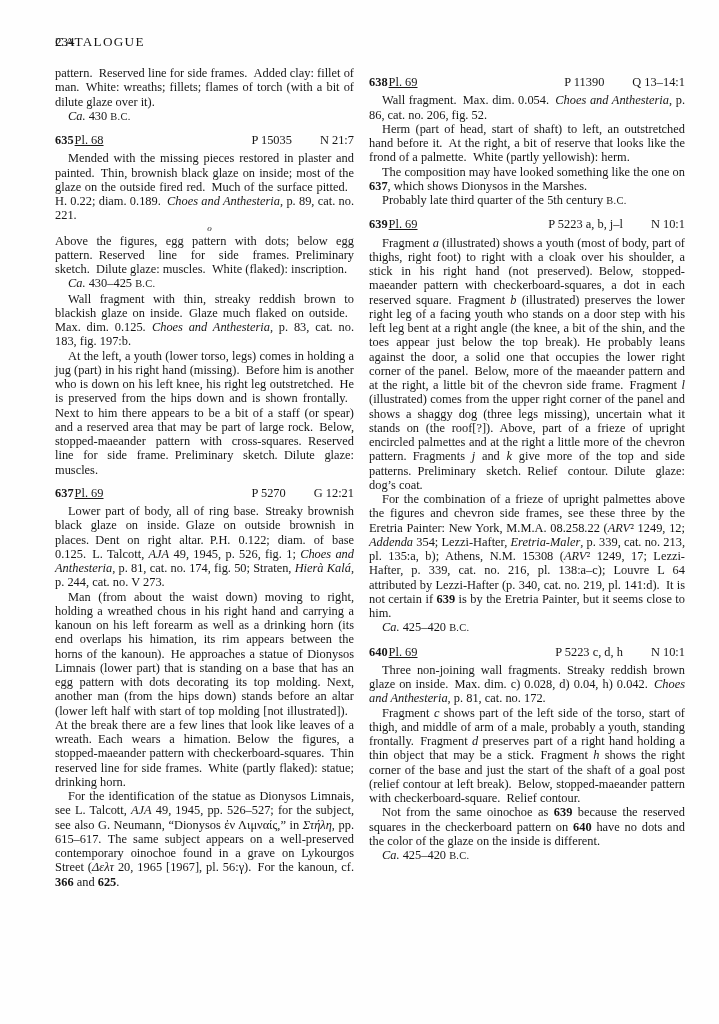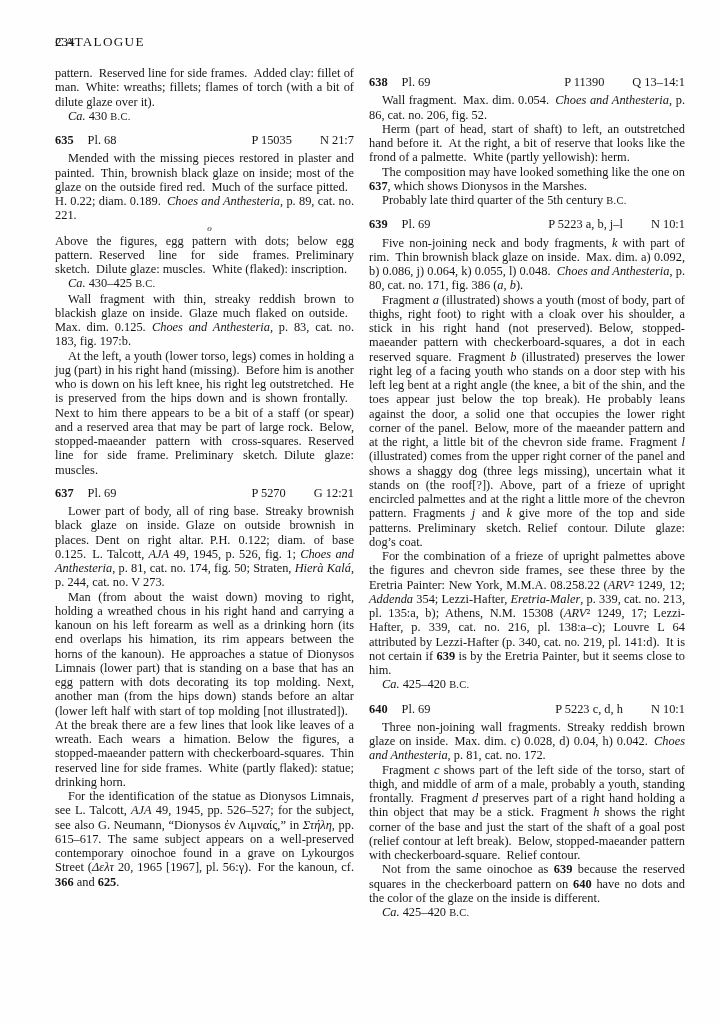--- a/index.html
+++ b/index.html
@@ -51,21 +51,21 @@
     text-indent: 13px;
   }
   .para.noindent { text-indent: 0; }
   .entry-header {
     display: flex;
     align-items: flex-end;
     margin: 9px 0 4px 0;
     white-space: nowrap;
   }
   .e-num   { font-weight: bold; }
-  .e-plate { margin-left: 14px; }
+  .e-plate { margin-left: 1px; text-decoration: underline; }
   .e-inv   { margin-left: auto; }
   .e-grid  { margin-left: 28px; }
   .inscription {
     text-align: center;
     margin: 1px 0 1px 0;
     font-style: italic;
   }
   .insc-above {
     display: block;
     font-size: 9px;
@@ -126,21 +126,20 @@
         <p class="para">Wall fragment. Max. dim. 0.054. <i>Choes and Anthesteria</i>, p. 86, cat. no. 206, fig. 52.</p>
         <p class="para">Herm (part of head, start of shaft) to left, an outstretched hand before it. At the right, a bit of reserve that looks like the frond of a palmette. White (partly yellowish): herm.</p>
         <p class="para">The composition may have looked something like the one on <b>637</b>, which shows Dionysos in the Marshes.</p>
         <p class="para">Probably late third quarter of the 5th century <span class="sc">B.C.</span></p>
         <div class="entry-header">
           <span class="e-num">639</span>
           <span class="e-plate">Pl. 69</span>
           <span class="e-inv">P 5223 a, b, j–l</span>
           <span class="e-grid">N 10:1</span>
         </div>
-        <p class="para">Five non-joining neck and body fragments, <i>k</i> with part of rim. Thin brownish black glaze on inside. Max. dim. a) 0.092, b) 0.086, j) 0.064, k) 0.055, l) 0.048. <i>Choes and Anthesteria</i>, p. 80, cat. no. 171, fig. 386 (<i>a</i>, <i>b</i>).</p>
         <p class="para">Fragment <i>a</i> (illustrated) shows a youth (most of body, part of thighs, right foot) to right with a cloak over his shoulder, a stick in his right hand (not preserved). Below, stopped-maeander pattern with checkerboard-squares, a dot in each reserved square. Fragment <i>b</i> (illustrated) preserves the lower right leg of a facing youth who stands on a door step with his left leg bent at a right angle (the knee, a bit of the shin, and the toes appear just below the top break). He probably leans against the door, a solid one that occupies the lower right corner of the panel. Below, more of the maeander pattern and at the right, a little bit of the chevron side frame. Fragment <i>l</i> (illustrated) comes from the upper right corner of the panel and shows a shaggy dog (three legs missing), uncertain what it stands on (the roof[?]). Above, part of a frieze of upright encircled palmettes and at the right a little more of the chevron pattern. Fragments <i>j</i> and <i>k</i> give more of the top and side patterns. Preliminary sketch. Relief contour. Dilute glaze: dog’s coat.</p>
         <p class="para">For the combination of a frieze of upright palmettes above the figures and chevron side frames, see these three by the Eretria Painter: New York, M.M.A. 08.258.22 (<i>ARV</i>² 1249, 12; <i>Addenda</i> 354; Lezzi-Hafter, <i>Eretria-Maler</i>, p. 339, cat. no. 213, pl. 135:a, b); Athens, N.M. 15308 (<i>ARV</i>² 1249, 17; Lezzi-Hafter, p. 339, cat. no. 216, pl. 138:a–c); Louvre L 64 attributed by Lezzi-Hafter (p. 340, cat. no. 219, pl. 141:d). It is not certain if <b>639</b> is by the Eretria Painter, but it seems close to him.</p>
         <p class="para"><i>Ca.</i> 425–420 <span class="sc">B.C.</span></p>
         <div class="entry-header">
           <span class="e-num">640</span>
           <span class="e-plate">Pl. 69</span>
           <span class="e-inv">P 5223 c, d, h</span>
           <span class="e-grid">N 10:1</span>
         </div>
         <p class="para">Three non-joining wall fragments. Streaky reddish brown glaze on inside. Max. dim. c) 0.028, d) 0.04, h) 0.042. <i>Choes and Anthesteria</i>, p. 81, cat. no. 172.</p>

